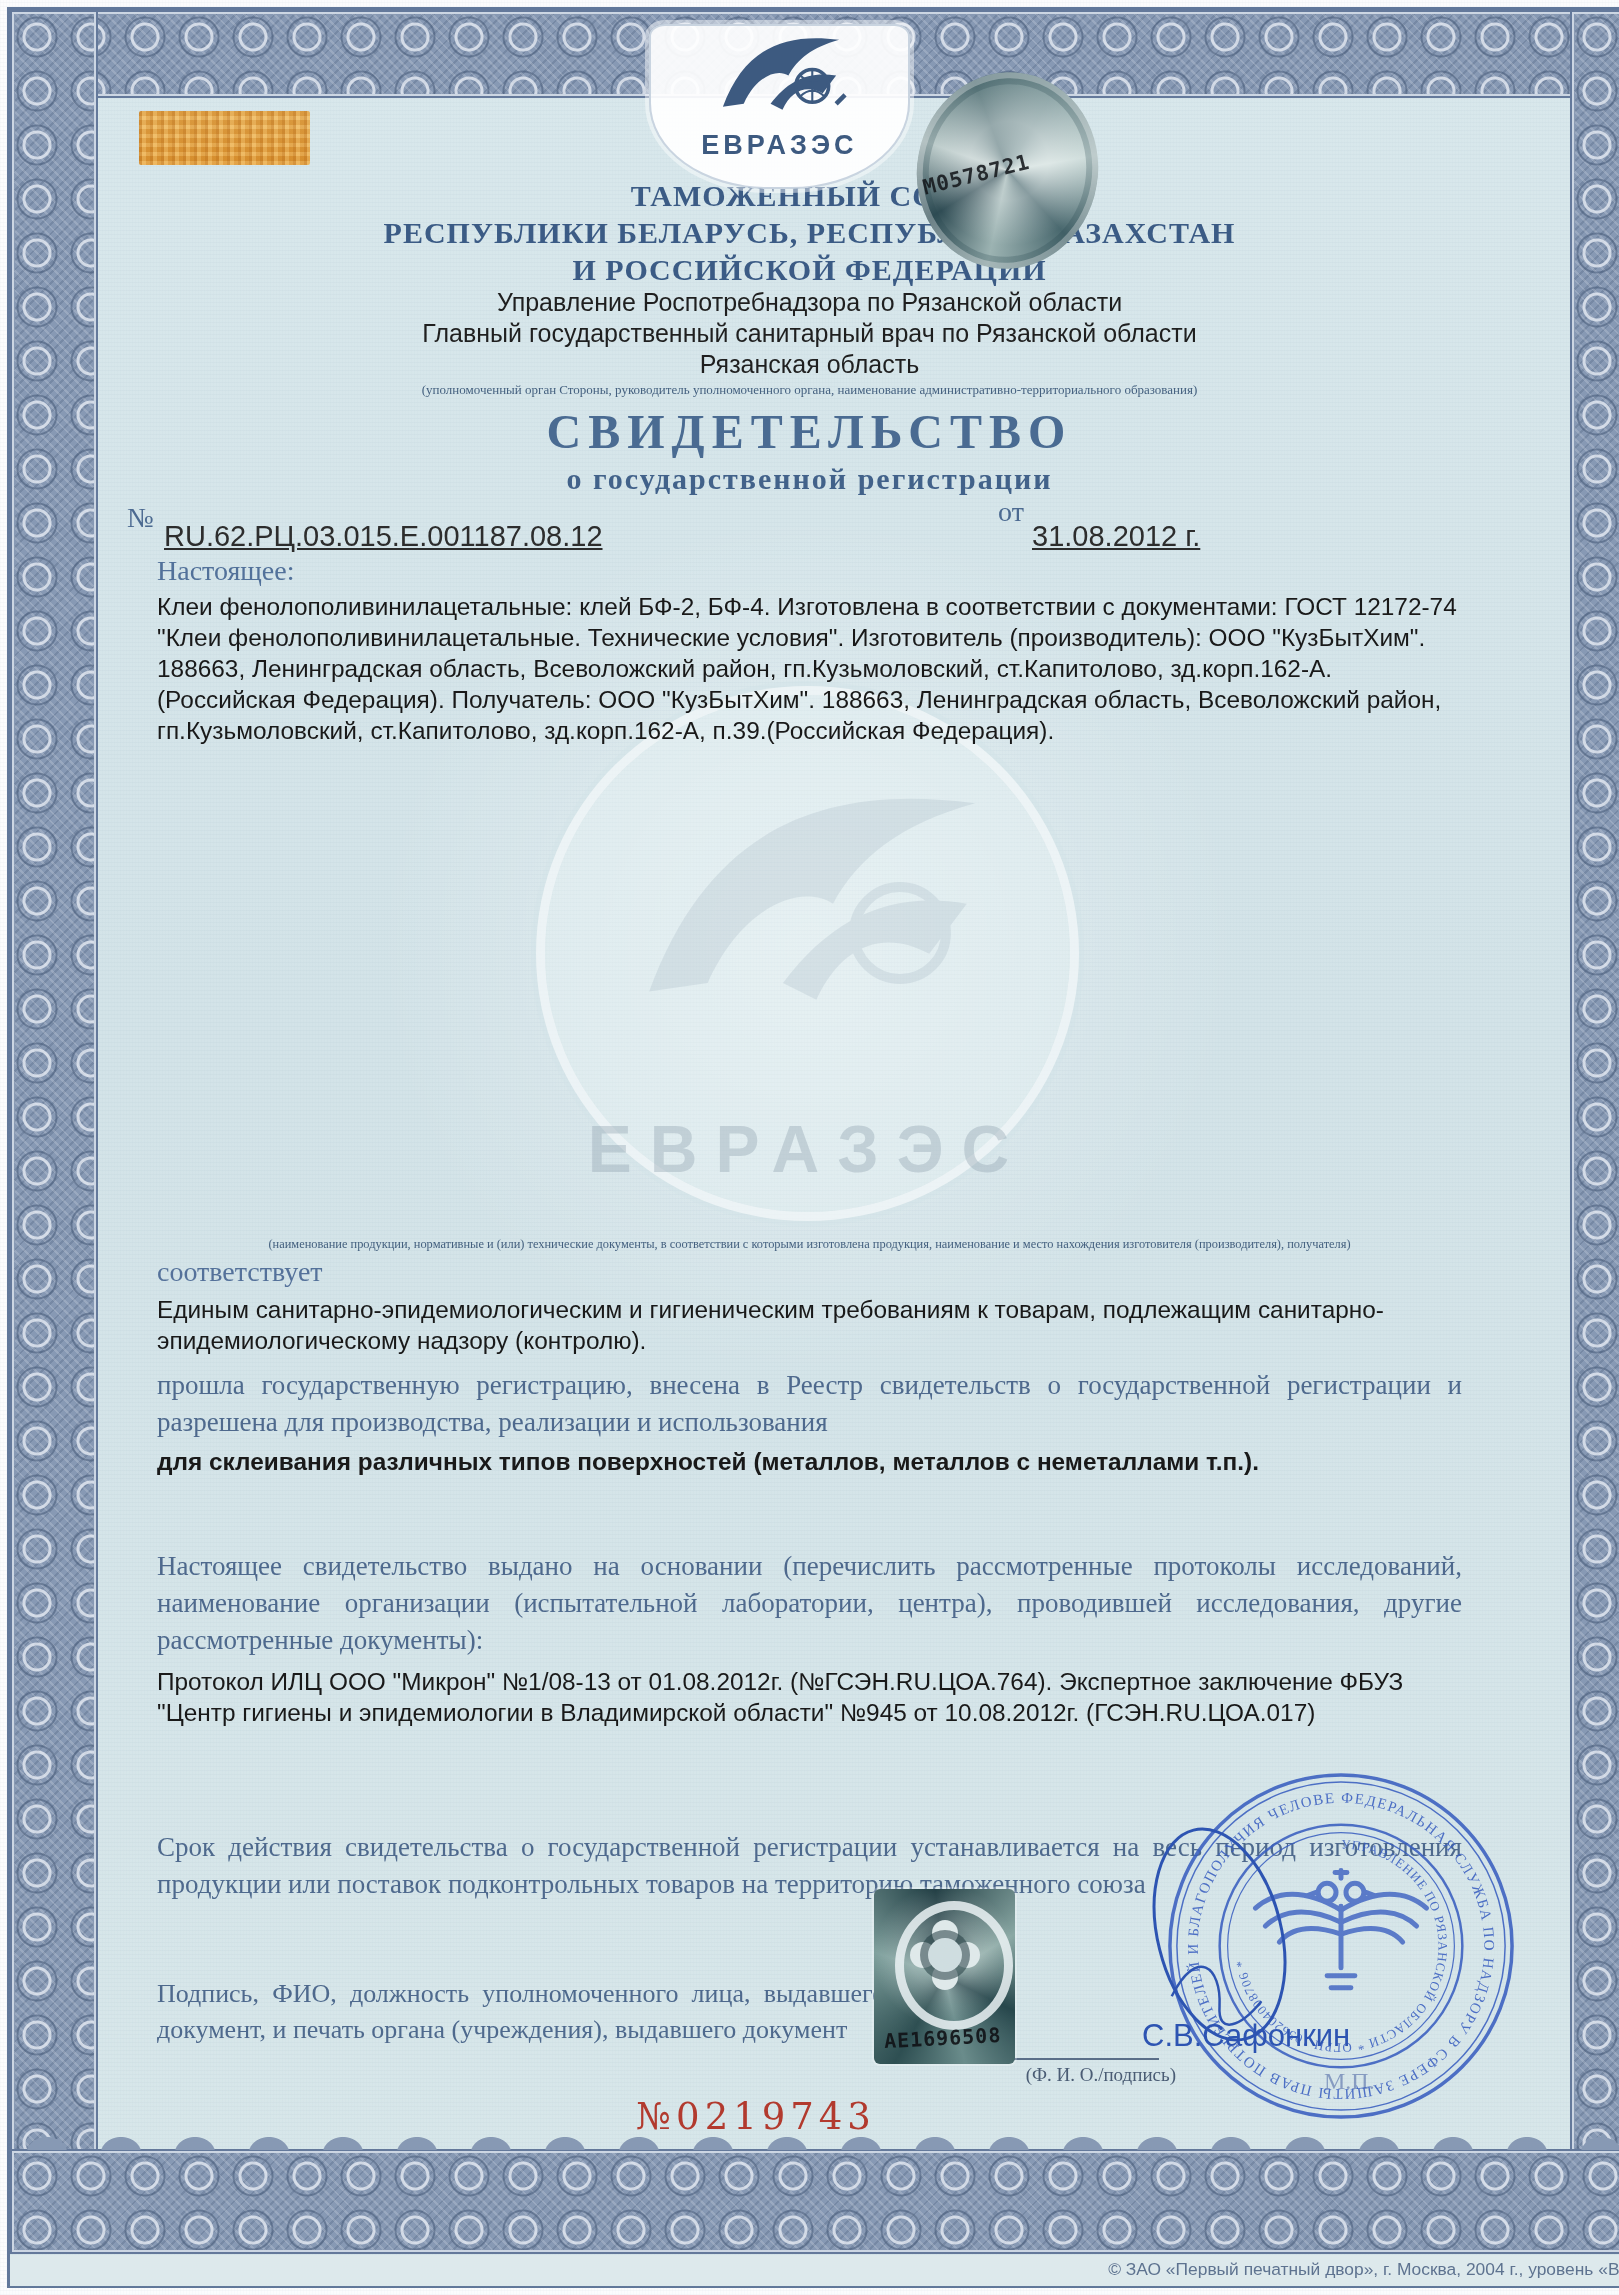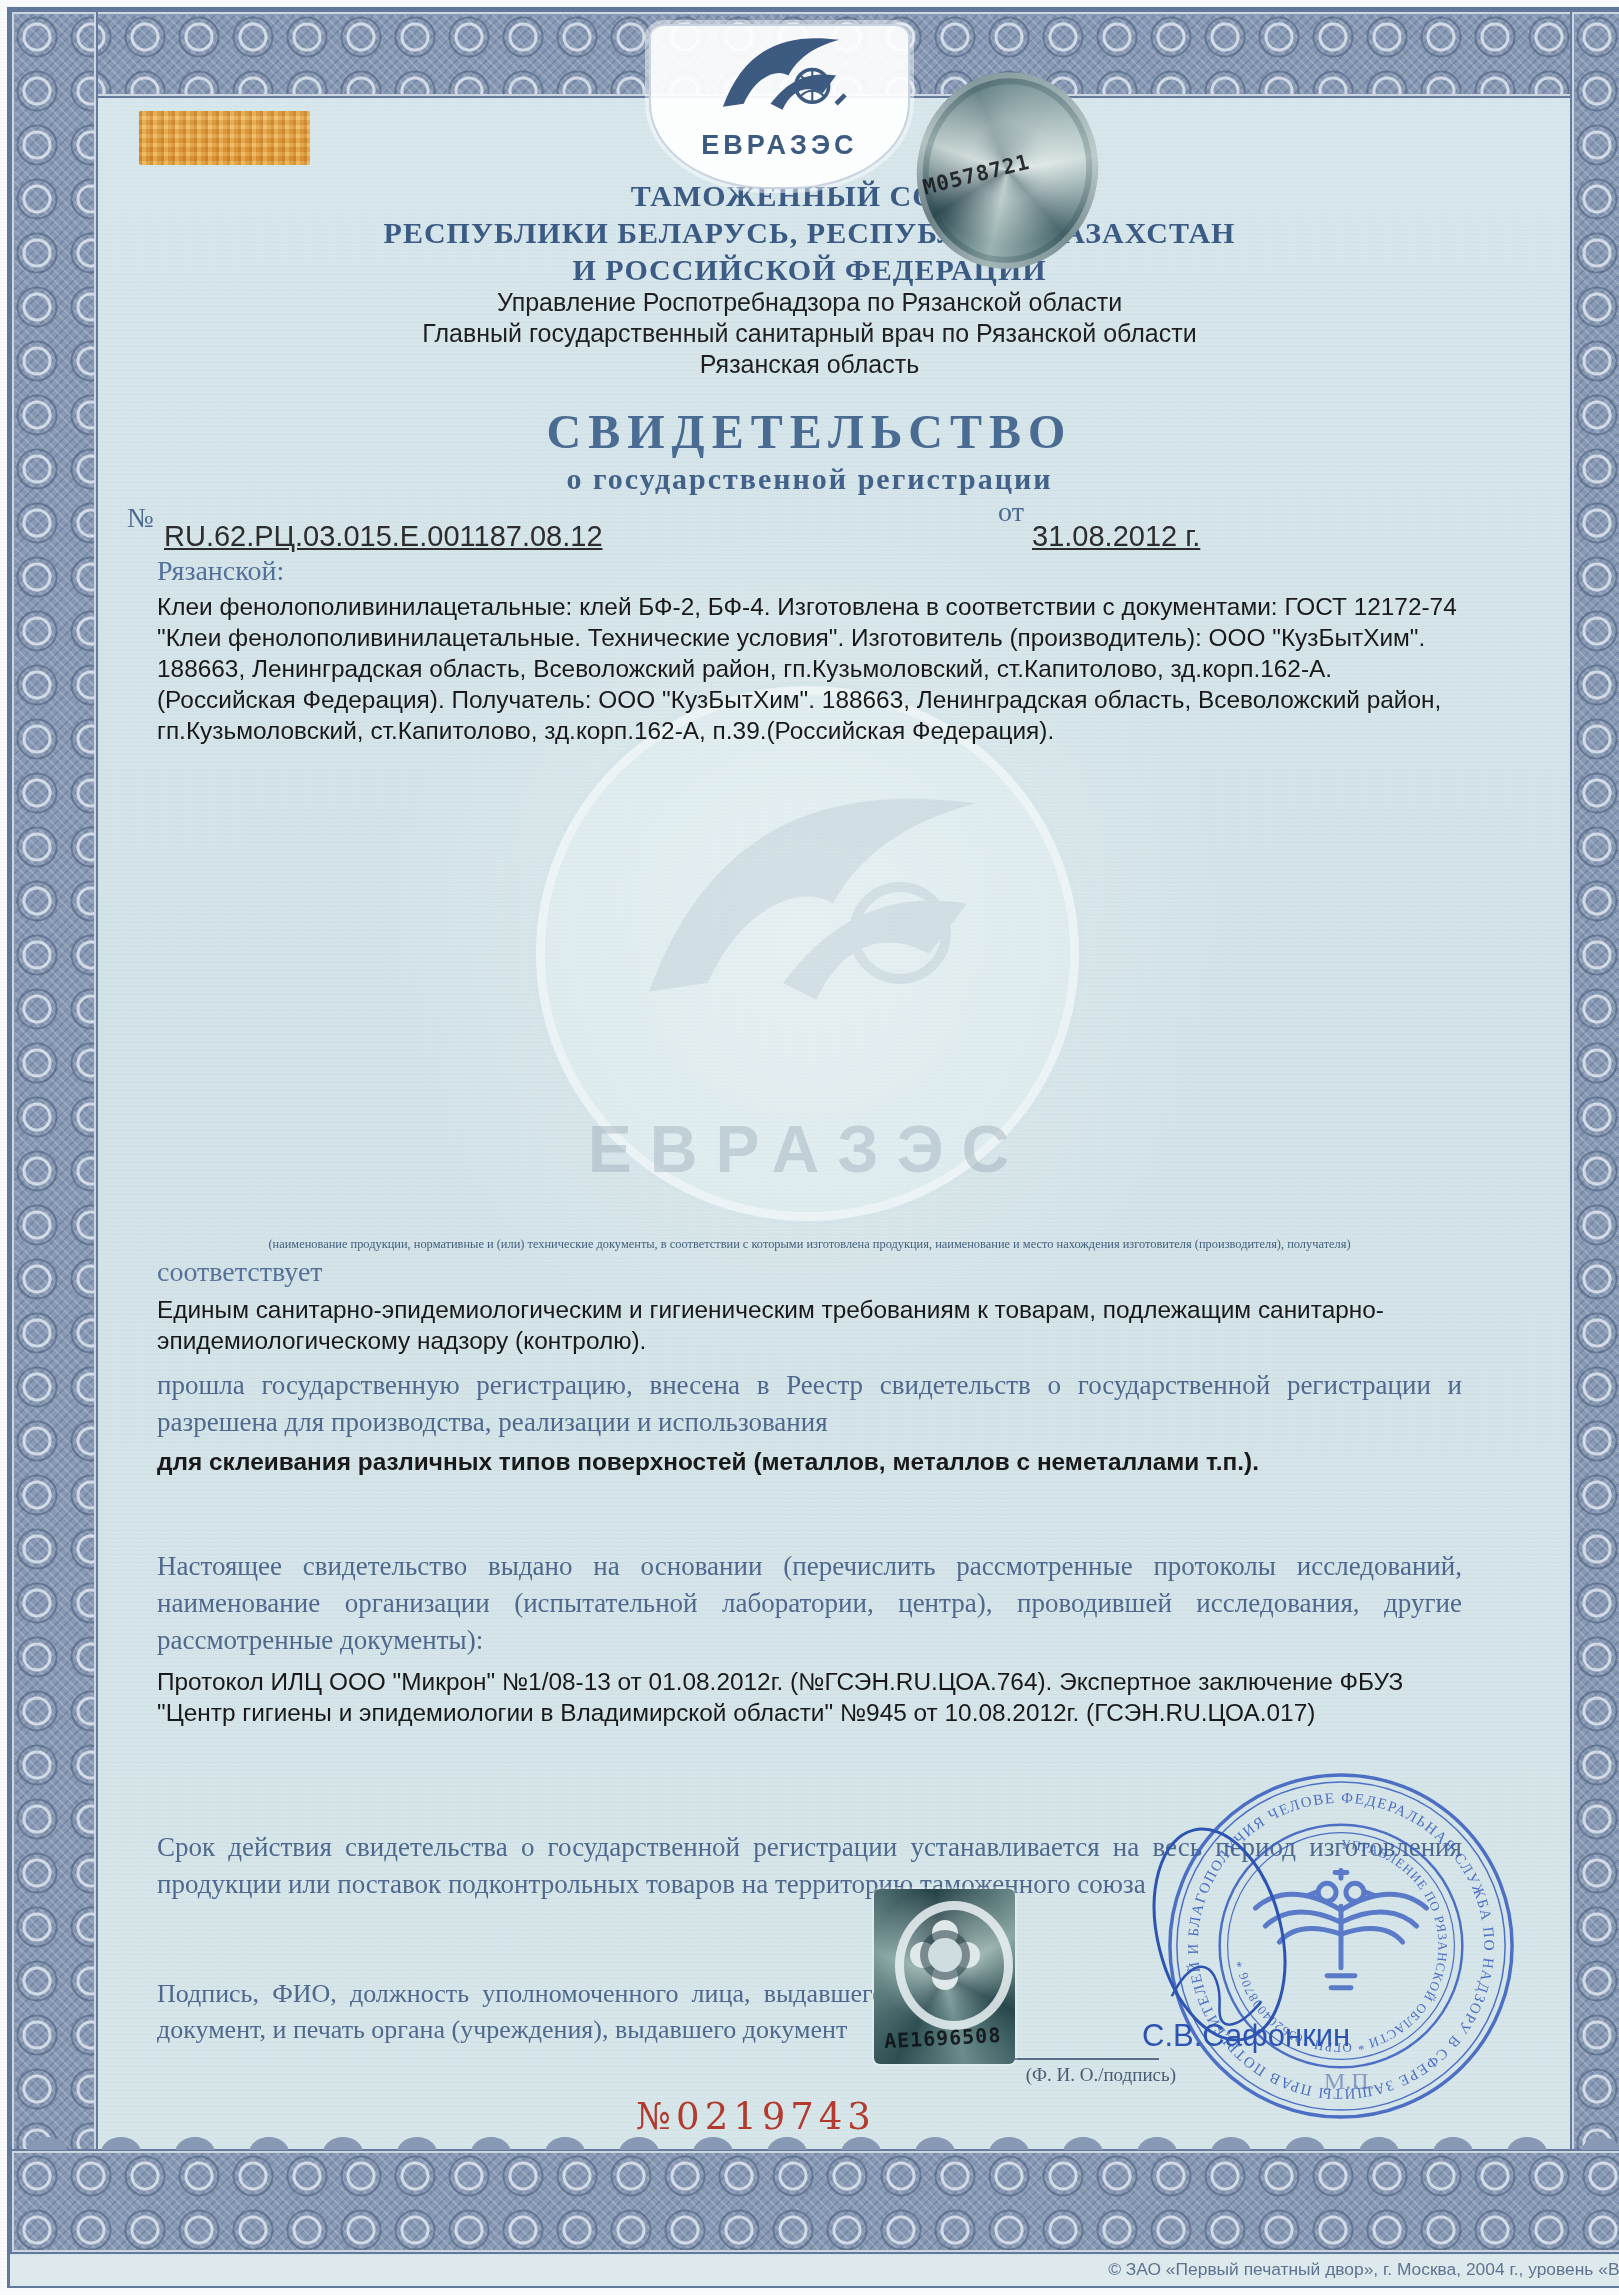--- a/index.html
+++ b/index.html
@@ -164,30 +164,31 @@
     <div>ТАМОЖЕННЫЙ СОЮЗ</div>
     <div>РЕСПУБЛИКИ БЕЛАРУСЬ, РЕСПУБЛИКИ КАЗАХСТАН</div>
     <div>И РОССИЙСКОЙ ФЕДЕРАЦИИ</div>
   </div>
 
   <div class="abs authority center">
     <div>Управление Роспотребнадзора по Рязанской области</div>
     <div>Главный государственный санитарный врач по Рязанской области</div>
     <div>Рязанская область</div>
   </div>
+  <div class="abs small-caption center" style="left:157px;top:382px;width:1305px;">(уполномоченный орган Стороны, руководитель уполномоченного органа, наименование административно-территориального образования)</div>
 
   <div class="abs doc-title center">СВИДЕТЕЛЬСТВО</div>
   <div class="abs doc-subtitle center">о государственной регистрации</div>
 
   <div class="abs lbl-serif" style="left:127px;top:502px;">№</div>
   <div class="abs val-sans" style="left:164px;top:520px;">RU.62.РЦ.03.015.Е.001187.08.12</div>
   <div class="abs lbl-serif" style="left:998px;top:496px;">от</div>
   <div class="abs val-sans" style="left:1003px;top:520px;margin-left:29px;">31.08.2012 г.</div>
 
-  <div class="abs lbl-serif" style="left:157px;top:555px;color:#52719a;">Рязанской:</div>
+  <div class="abs lbl-serif" style="left:157px;top:555px;color:#52719a;">Настоящее:</div>
   <div class="abs body-sans" style="left:157px;top:591px;width:1305px;">Клеи фенолополивинилацетальные: клей БФ-2, БФ-4. Изготовлена в соответствии с документами: ГОСТ 12172-74 "Клеи фенолополивинилацетальные. Технические условия". Изготовитель (производитель): ООО "КузБытХим". 188663, Ленинградская область, Всеволожский район, гп.Кузьмоловский, ст.Капитолово, зд.корп.162-А.(Российская Федерация).  Получатель: ООО "КузБытХим". 188663, Ленинградская область, Всеволожский район, гп.Кузьмоловский, ст.Капитолово, зд.корп.162-А, п.39.(Российская Федерация).</div>
   <div class="abs small-caption center" style="left:157px;top:1237px;width:1305px;font-size:12.4px;">(наименование продукции, нормативные и (или) технические документы, в соответствии с которыми изготовлена продукция, наименование и место нахождения изготовителя (производителя), получателя)</div>
 
   <div class="abs lbl-serif" style="left:157px;top:1256px;color:#54719a;">соответствует</div>
   <div class="abs body-sans" style="left:157px;top:1294px;width:1305px;">Единым санитарно-эпидемиологическим и гигиеническим требованиям к товарам, подлежащим санитарно-эпидемиологическому надзору (контролю).</div>
   <div class="abs body-serif" style="left:157px;top:1367px;width:1305px;">прошла государственную регистрацию, внесена в Реестр свидетельств о государственной регистрации и разрешена для производства, реализации и использования</div>
   <div class="abs body-sans" style="left:157px;top:1446px;width:1305px;font-weight:bold;">для склеивания различных типов поверхностей (металлов, металлов с неметаллами т.п.).</div>
 
   <div class="abs body-serif" style="left:157px;top:1548px;width:1305px;">Настоящее свидетельство выдано на основании (перечислить рассмотренные протоколы исследований, наименование организации (испытательной лаборатории, центра), проводившей исследования, другие рассмотренные документы):</div>
   <div class="abs body-sans" style="left:157px;top:1666px;width:1305px;line-height:31px;">Протокол ИЛЦ ООО "Микрон" №1/08-13 от 01.08.2012г. (№ГСЭН.RU.ЦОА.764). Экспертное заключение ФБУЗ "Центр гигиены и эпидемиологии в Владимирской области" №945 от 10.08.2012г. (ГСЭН.RU.ЦОА.017)</div>

